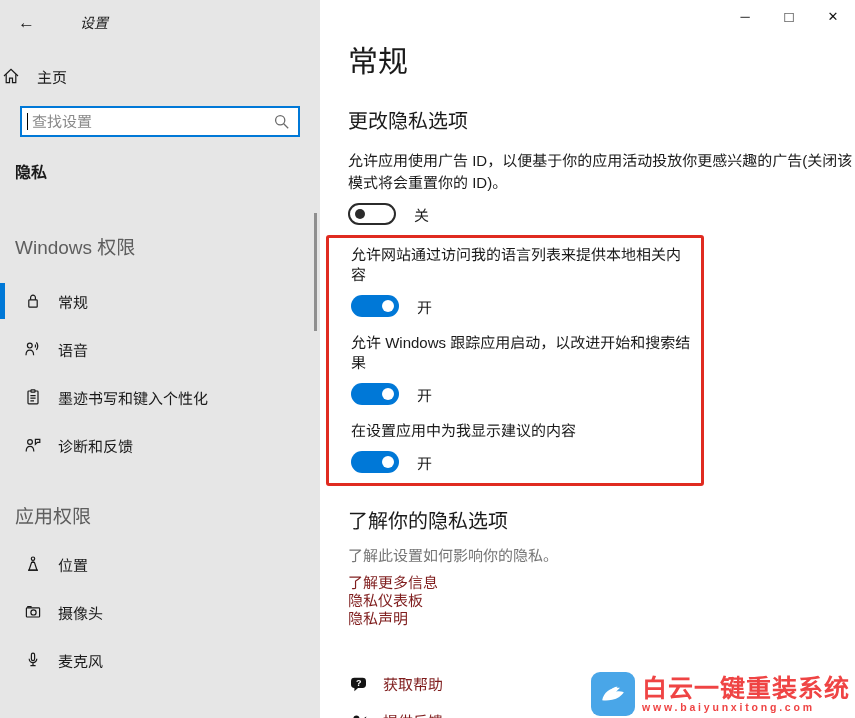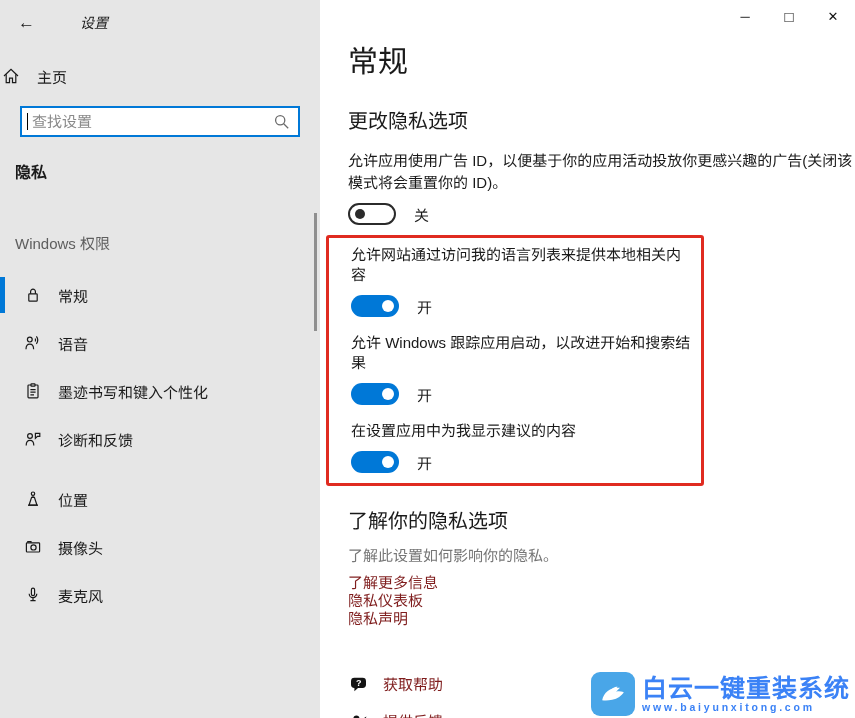--- a/index.html
+++ b/index.html
@@ -18,21 +18,21 @@
   .app-title { margin-left:45px; font-size:14px;font-style:italic; }
   .home-row { display:flex; align-items:center; margin-top:30px; height:24px; }
   .home-row .label { margin-left:15px; font-size:15px; }
   .search-wrap { position:relative; margin:18px 20px 0 20px; }
   .search-input { width:280px; height:31px; border:2px solid #0078d7; background:#fff;
     font-family:inherit; font-size:15px; color:#1a1a1a; padding:0 44px 0 10px; outline:none; }
   .search-input::placeholder { color:#8a8a8a; opacity:1; }
   .caret { position:absolute; left:7px; top:7px; width:1px; height:17px; background:#000; }
   .search-icon { position:absolute; right:8px; top:6px; }
   .privacy-header { margin:22px 0 0 15px; font-size:16px; font-weight:700; }
-  .section-label { margin-left:15px; font-size:15px; color:#5e5e5e; }
+  .section-label { margin-left:15px; font-size:19px; color:#5e5e5e; }
   .sec1-label { margin-top:49px; }
   .sec2-label { margin-top:32px; }
   .nav-list1 { margin-top:18px; }
   .nav-list2 { margin-top:12px; }
   .nav-item { position:relative; display:flex; align-items:center; height:48px; padding-left:22px; cursor:default; }
   .nav-item .label { margin-left:14px; font-size:15px; }
   .nav-item.selected::before { content:""; position:absolute; left:0; top:6px; width:5px; height:36px; background:#0078d7; }
   .icn { display:block; }
   .sb-scroll { position:absolute; right:3px; top:213px; width:3px; height:118px; background:#8f8f8f; }
 
@@ -64,21 +64,21 @@
   .link { display:block; color:#7f1d1d; text-decoration:none; line-height:18px; font-size:15px; cursor:pointer; }
   .help-row { display:flex; align-items:center; margin-top:46px; }
   .help-row + .help-row { margin-top:15px; }
   .help-row .link { margin-left:13px; line-height:22px; }
   .hf-icon { width:22px; display:flex; justify-content:center; }
 
   
   .watermark { position:absolute; right:5px; bottom:2px; display:flex; align-items:center; }
   .wm-badge { width:44px; height:44px; border-radius:9px; background:#49a6e8;
     display:flex; align-items:center; justify-content:center; flex:0 0 44px; }
-  .wm-text { margin-left:7px; color:#3b82f6; }
+  .wm-text { margin-left:7px; color:#ef4444; }
   .wm-title { font-size:25px; font-weight:700; line-height:26px; letter-spacing:1px; }
   .wm-url { font-size:10.5px; font-weight:700; letter-spacing:2.8px; line-height:13px; }
 </style>
 </head>
 <body>
 
 <div class="window">
 
   <div class="sidebar">
     <div class="sb-titlebar">
@@ -146,20 +146,21 @@
           <svg class="icn" width="20" height="20" viewBox="0 0 20 20" fill="none" stroke="#1a1a1a" stroke-width="1.2">
             <circle cx="7" cy="7" r="2.4"></circle>
               <path d="M3.2 16.4 c0-3.4 1.9-5 3.8-5 s3.8 1.6 3.8 5"></path>
             <path d="M12.4 4.4 h4.4 v3 h-2.4 l-2 2 v-2 z"></path>
           </svg>
         </span>
         <span class="label">诊断和反馈</span>
       </div>
     </div>
 
+    <div class="section-label sec2-label">应用权限</div>
 
     <div class="nav-list2">
       <div class="nav-item">
         <span class="hf-icon">
           <svg class="icn" width="20" height="20" viewBox="0 0 20 20" fill="none" stroke="#1a1a1a" stroke-width="1.2">
             <circle cx="10" cy="4.7" r="1.7"></circle>
               <path d="M10 6.4 V8.4"></path>
             <path d="M8.6 8.4 h2.8 L14 16.2 H6 z"></path>
               <path d="M5 16.2 h10"></path>
           </svg>

